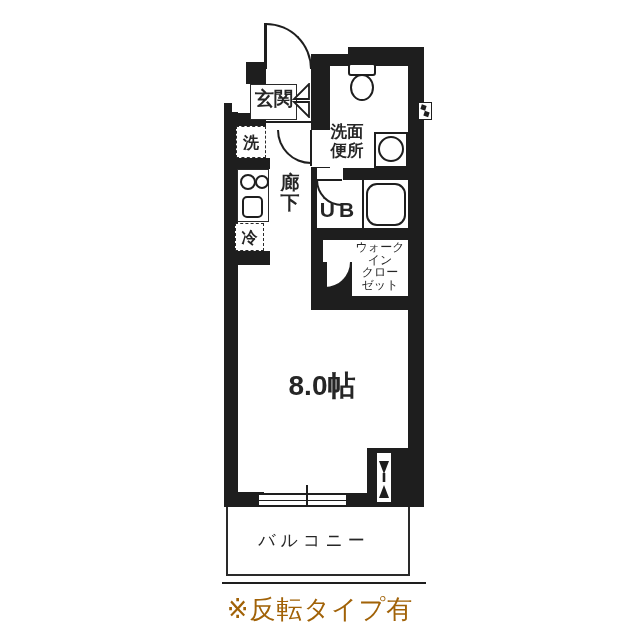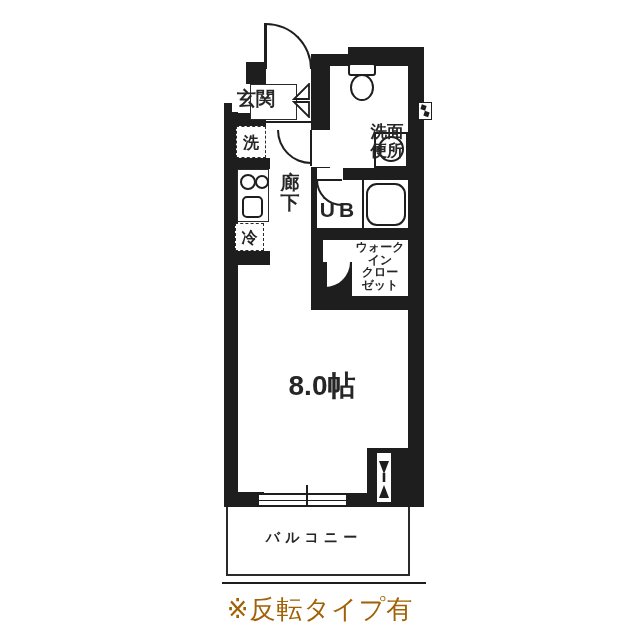--- a/index.html
+++ b/index.html
@@ -51,48 +51,48 @@
   <div class="room" style="left:323px;top:240px;width:29px;height:22px;"></div>
 
   <div class="arc arc-tr" style="left:266px;top:23px;width:46px;height:46px;"></div>
   <div class="line" style="left:264px;top:23px;width:2.5px;height:46px;"></div>
   <div class="abs" style="left:250px;top:84px;width:47px;height:36px;border:1.5px solid #2a2a2a;background:#fff;"></div>
   <div class="line" style="left:266px;top:121px;width:45px;height:1.8px;"></div>
   <svg class="abs" style="left:292px;top:83px;" width="19" height="35" viewBox="0 0 19 35">
     <polygon points="17,1 17,16 2,16" fill="#ffffff" stroke="#1e1e1e" stroke-width="1.8"></polygon>
     <polygon points="17,34 17,19 2,19" fill="#ffffff" stroke="#1e1e1e" stroke-width="1.8"></polygon>
   </svg>
-  <div class="lbl" style="left:234px;top:86px;width:44px;font-size:19px;">玄関</div>
+  <div class="lbl" style="left:252px;top:86px;width:44px;font-size:19px;">玄関</div>
 
   <div class="fixture" style="left:348px;top:63px;width:28px;height:13px;border-radius:3px;"></div>
   <div class="fixture" style="left:350px;top:74px;width:24px;height:27px;border-radius:50%;"></div>
   <div class="fixture" style="left:374px;top:132px;width:34px;height:36px;"></div>
   <div class="fixture" style="left:378px;top:136px;width:26px;height:26px;border-radius:50%;"></div>
-  <div class="lbl" style="left:326px;top:122px;width:42px;font-size:16.5px;line-height:19px;margin-left:40px;">
+  <div class="lbl" style="left:326px;top:122px;width:42px;font-size:16.5px;line-height:19px;">
     <span style="display:block;">洗面</span>
     <span style="display:block;">便所</span>
   </div>
   <div class="arc arc-bl" style="left:277px;top:130px;width:34px;height:34px;"></div>
   <div class="line" style="left:309.5px;top:130px;width:2px;height:36px;"></div>
 
   <svg class="abs" style="left:418px;top:102px;" width="14" height="18" viewBox="0 0 14 18">
     <rect x="0.5" y="0.5" width="13" height="17" fill="#ffffff" stroke="#1e1e1e" stroke-width="1"></rect>
     <rect x="3" y="3" width="5" height="5" fill="#1e1e1e" transform="rotate(18 5.5 5.5)"></rect>
     <rect x="6" y="9.5" width="5" height="5" fill="#1e1e1e" transform="rotate(18 8.5 12)"></rect>
   </svg>
 
   <div class="arc arc-bl" style="left:316px;top:180px;width:26px;height:26px;"></div>
   <div class="line" style="left:316px;top:178.5px;width:26px;height:2px;"></div>
   <div class="line" style="left:362px;top:180px;width:1.5px;height:48px;"></div>
   <div class="fixture" style="left:366px;top:183px;width:40px;height:43px;border-radius:11px;border-width:2.5px;"></div>
   <div class="lbl" style="left:315px;top:198px;width:48px;font-size:21px;letter-spacing:4px;">UB</div>
 
   <div class="arc arc-br" style="left:325px;top:262px;width:27px;height:27px;background:#ffffff;"></div>
   <div class="line" style="left:325px;top:262px;width:2px;height:27px;"></div>
-  <div class="lbl vtext" style="left:352px;top:241px;width:56px;font-size:12px;font-weight:700;line-height:13.5px;">
+  <div class="lbl vtext" style="left:352px;top:241px;width:56px;font-size:12px;font-weight:400;line-height:13.5px;">
     <span>ウォーク</span>
     <span>イン</span>
     <span>クロー</span>
     <span>ゼット</span>
   </div>
 
   <div class="dashedbox" style="left:236px;top:126px;width:30px;height:32px;"></div>
   <div class="lbl" style="left:236px;top:133px;width:30px;font-size:16px;">洗</div>
   <div class="abs" style="left:237px;top:169px;width:32px;height:53px;border:1.6px solid #2a2a2a;background:#fff;"></div>
   <div class="fixture" style="left:240px;top:174px;width:16px;height:16px;border-radius:50%;"></div>
@@ -113,19 +113,19 @@
     <polygon points="2,8 12,8 7,21" fill="#1e1e1e"></polygon>
     <rect x="5.7" y="20" width="2.6" height="9" fill="#1e1e1e"></rect>
     <polygon points="2,45 12,45 7,32" fill="#1e1e1e"></polygon>
   </svg>
 
   <div class="fixture" style="left:257px;top:493px;width:91px;height:14px;"></div>
   <div class="line" style="left:259px;top:499.5px;width:87px;height:1.3px;"></div>
   <div class="line" style="left:306px;top:485px;width:1.8px;height:30px;"></div>
 
   <div class="abs" style="left:226px;top:507px;width:184px;height:69px;border-left:2px solid #2a2a2a;border-right:2px solid #2a2a2a;border-bottom:2.5px solid #2a2a2a;background:#fff;">
-    <div class="lbl" style="left:0;right:8px;top:22px;font-size:14px;letter-spacing:5px;font-weight:700;">バルコニー</div>
+    <div class="lbl" style="left:0;right:8px;top:22px;font-size:17px;letter-spacing:5px;font-weight:400;">バルコニー</div>
   </div>
   <div class="line" style="left:222px;top:582px;width:204px;height:2.2px;"></div>
 
   <div class="lbl" style="left:213px;top:592px;width:214px;font-size:26px;font-weight:500;letter-spacing:1px;color:#a16207;">※反転タイプ有</div>
 
 </div>
 
 </body></html>

